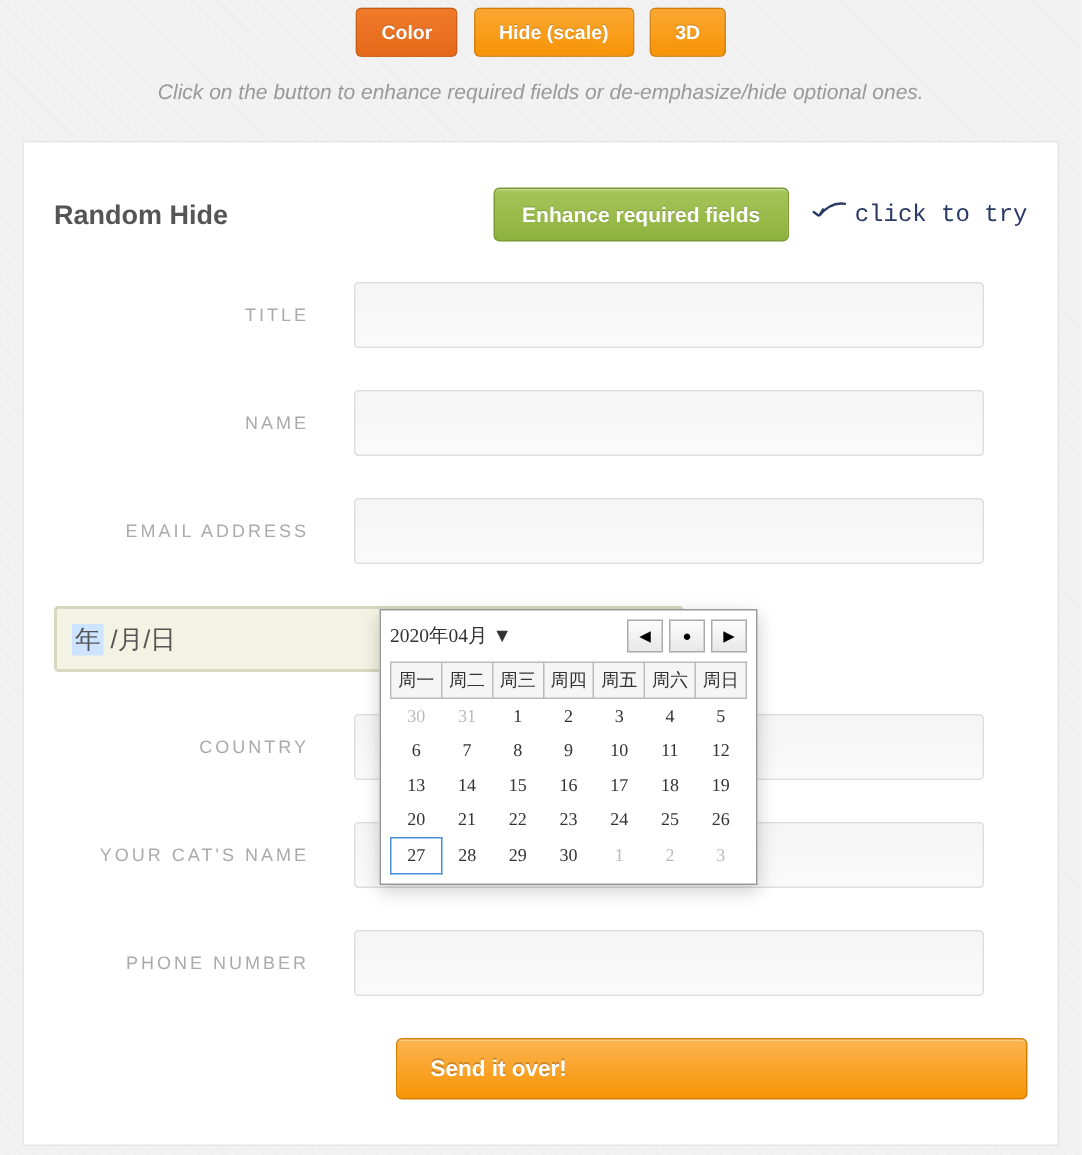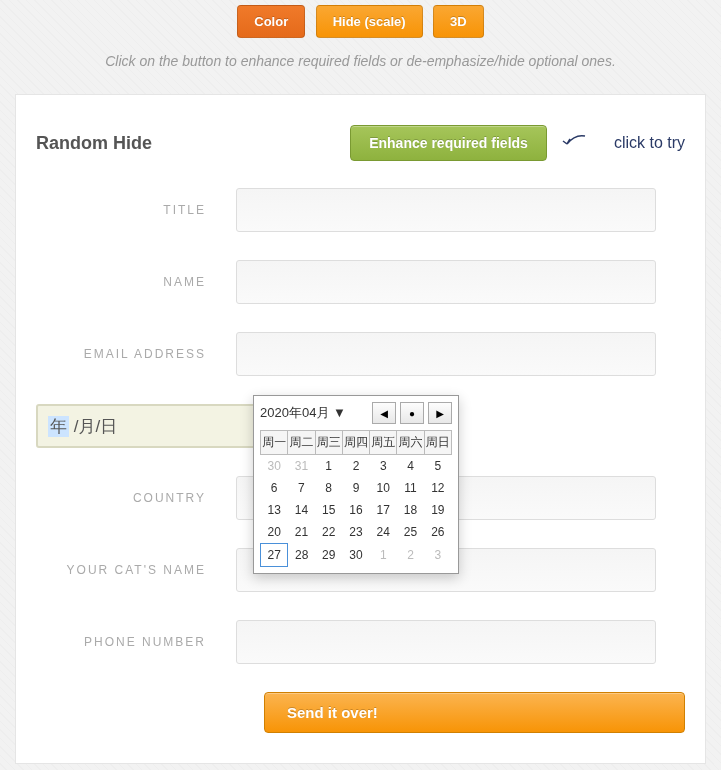--- a/index.html
+++ b/index.html
@@ -62,25 +62,24 @@
   padding: 9px 18px;
   border-radius: 4px;
   border: 1px solid #7a9a32;
   cursor: pointer;
   text-shadow: 0 -1px 0 rgba(0,0,0,0.2);
   box-shadow: inset 0 1px 0 rgba(255,255,255,0.3);
 }
 .click-to-try {
   margin-left: 10px;
   color: #2a3a66;
-  font-family: Liberation Sans, sans-serif;
+  font-family: Liberation Mono, monospace;
   font-size: 16px;
   display: flex;
   align-items: center;
-  gap: 23px;
 }
 .click-to-try svg { margin-right: 4px; }
 .form-row {
   display: flex;
   align-items: center;
   margin-bottom: 28px;
   margin-top: 27px;
 }
 .form-label {
   width: 200px;
@@ -108,27 +107,28 @@
   align-items: center;
   justify-content: space-between;
 }
 .date-text { color: #555; font-size: 17px; }
 .date-text .sel { background: #cce4ff; padding: 1px 2px; }
 .date-controls { display: flex; align-items: center; gap: 4px; color: #555; font-size: 11px; }
 .spinner { line-height: 7px; }
 .calendar {
   position: absolute;
   left: 237px;
-  top: 300px;
-  width: 206px;
+  top: 311px;
+  width: 252px;
   background: #fff;
   border: 1px solid #999;
   box-shadow: 0 4px 12px rgba(0,0,0,0.2);
   padding: 6px;
   z-index: 10;
+  font-family: Liberation Serif, serif;
 }
 .cal-header {
   display: flex;
   align-items: center;
   margin-bottom: 6px;
 }
 .cal-month { font-size: 13px; color: #333; flex: 1; }
 .cal-nav {
   display: flex;
   gap: 4px;

